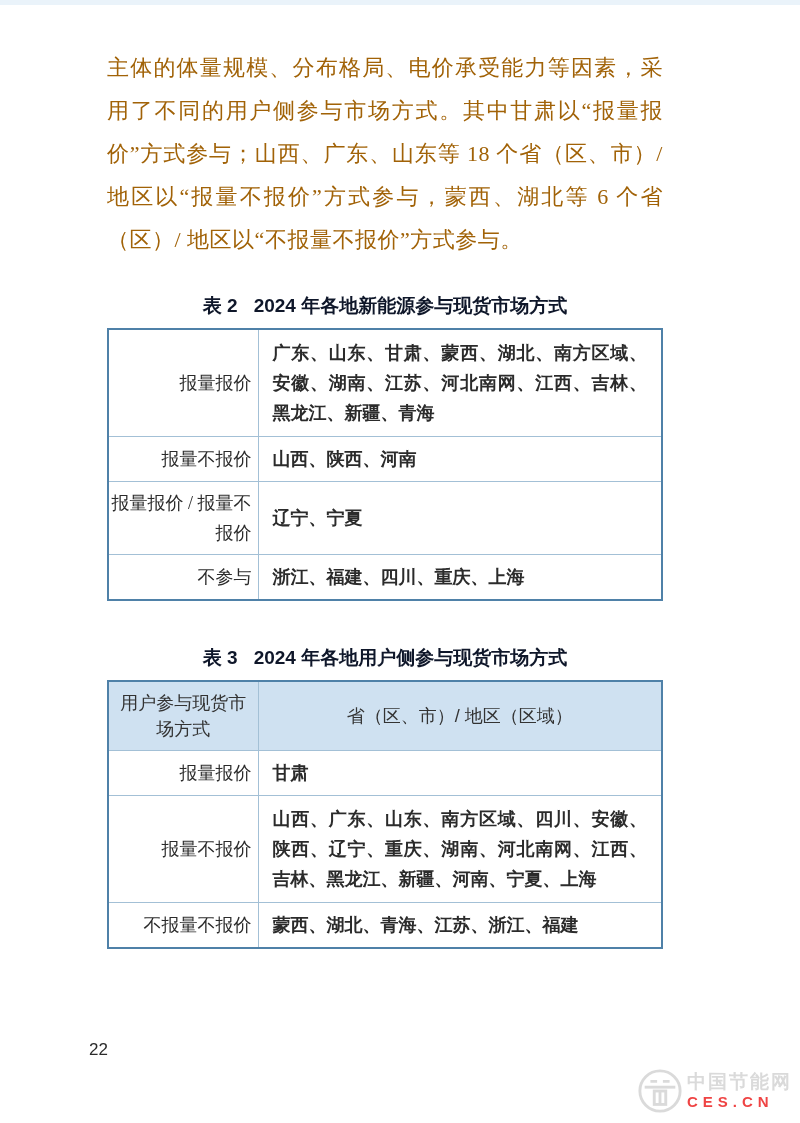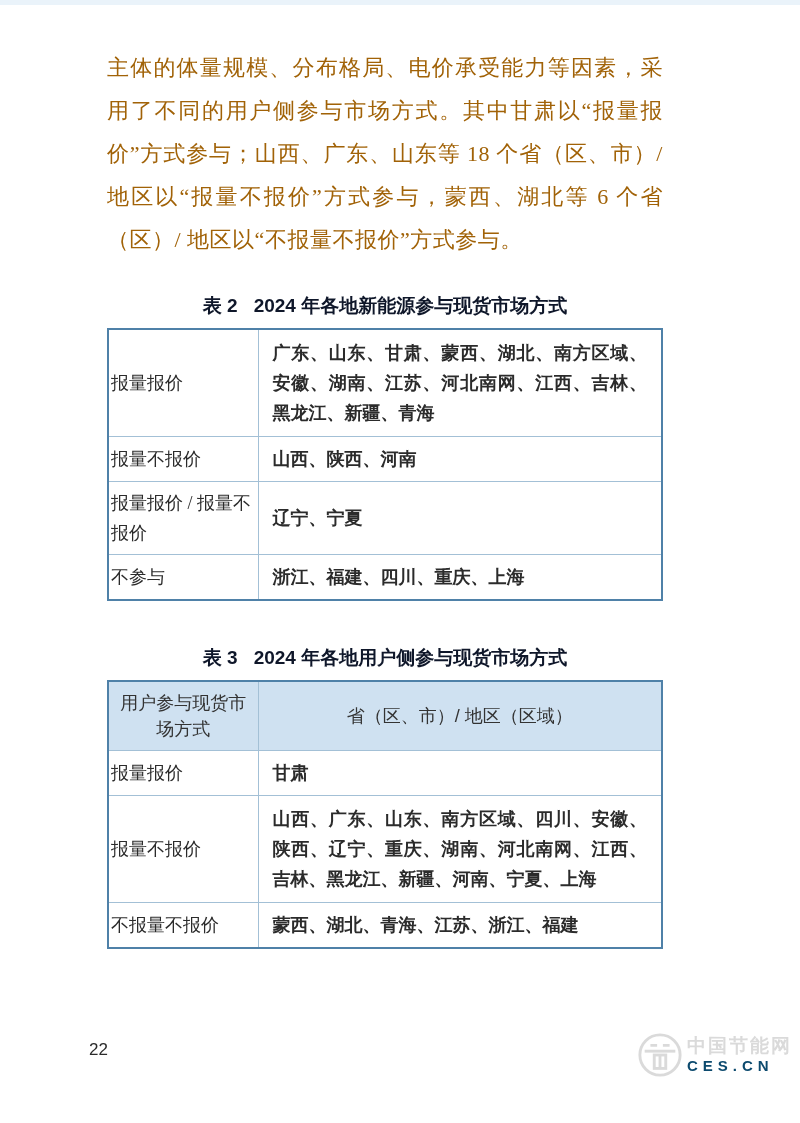--- a/index.html
+++ b/index.html
@@ -59,21 +59,21 @@
     color:#333333;
   }
   .data-table th, .data-table td{
     border:1px solid #a3c0d6;
     padding:5px 14px;
     line-height:30px;
     vertical-align:middle;
   }
   .col-mode{width:150px;}
   .data-table td.mode-cell{
-    text-align:left;
+    text-align:right;
     padding-left:2px;padding-right:6px;
   }
   .data-table th.header-mode{
     height:58px;
     text-align:center;
     line-height:26px;
     padding-left:6px;padding-right:6px;
   }
   .data-table th.header-regions{text-align:center;}
   .data-table td.regions-cell{
@@ -85,39 +85,39 @@
   .row-single td{height:34px;}
   .page-number{
     position:absolute;
     left:89px;top:1040px;
     font-family:"Liberation Sans","DejaVu Sans",sans-serif;
     font-size:17px;
     color:#2b2b2b;
   }
   .watermark{
     position:absolute;
-    right:8px;top:1032px;
+    right:8px;top:1068px;
     display:flex;align-items:center;
     color:#d6d6d6;
     user-select:none;
   }
   .watermark-logo{
     width:46px;height:46px;flex:0 0 auto;margin-right:4px;
   }
   .watermark-text{
     font-family:"Liberation Sans","DejaVu Sans",sans-serif;
     line-height:1.15;
   }
   .watermark-line1{
     font-size:19px;font-weight:bold;letter-spacing:2px;
     color:#dadada;
   }
   .watermark-line2{
     font-size:15px;font-weight:bold;letter-spacing:5px;
-    color:#0c4a6e;
+    color:#ef4444;
   }
 </style>
 </head>
 <body>
 
 <div class="page">
   <div class="top-tint"></div>
 
   <div class="content">
 

